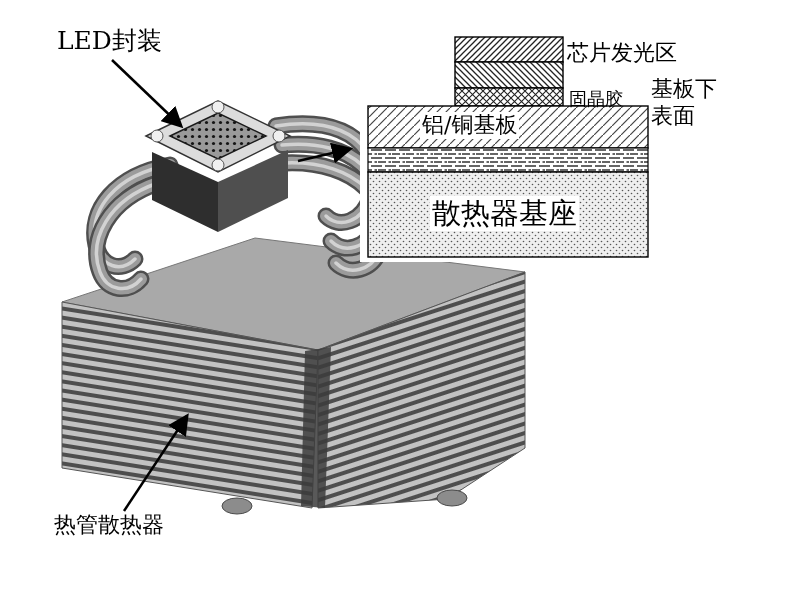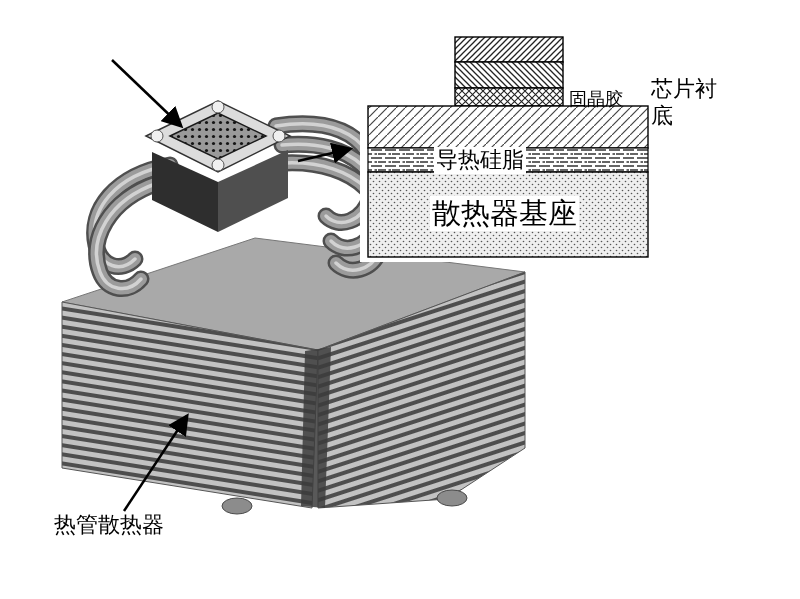--- a/index.html
+++ b/index.html
@@ -118,20 +118,22 @@
       <rect x="368" y="172" width="280" height="85" fill="url(#hBase)" stroke-width="1.4"></rect>
     </g>
 
     <g stroke="#000">
       <line x1="112" y1="60" x2="181" y2="126" stroke-width="2.5" marker-end="url(#ah)"></line>
       <line x1="298" y1="161" x2="350" y2="149" stroke-width="2.5" marker-end="url(#ah)"></line>
       <line x1="124" y1="511" x2="187" y2="416" stroke-width="2.5" marker-end="url(#ah)"></line>
     </g>
   </svg>
 
+  <div class="lbl" style="left:57px;top:26px;font-size:25px">LED封装</div>
   <div class="lbl" style="left:54px;top:512px;font-size:22px">热管散热器</div>
 
+  <div class="lbl" style="left:567px;top:40px;font-size:22px">芯片发光区</div>
   <div class="lbl" style="left:569px;top:88px;font-size:18px">固晶胶</div>
-  <div class="lbl wrap" style="left:651px;top:76px;width:70px;font-size:22px">芯片衬底</div>
-  <div class="lbl bgw" style="left:434px;top:147px;font-size:22px">导热硅脂</div>
+  <div class="lbl wrap" style="left:651px;top:76px;width:70px;font-size:22px">基板下表面</div>
+  <div class="lbl bgw" style="left:420px;top:112px;font-size:22px">铝/铜基板</div>
   <div class="lbl bgw" style="left:430px;top:196px;font-size:29px">散热器基座</div>
 
 </div>
 
 </body></html>

